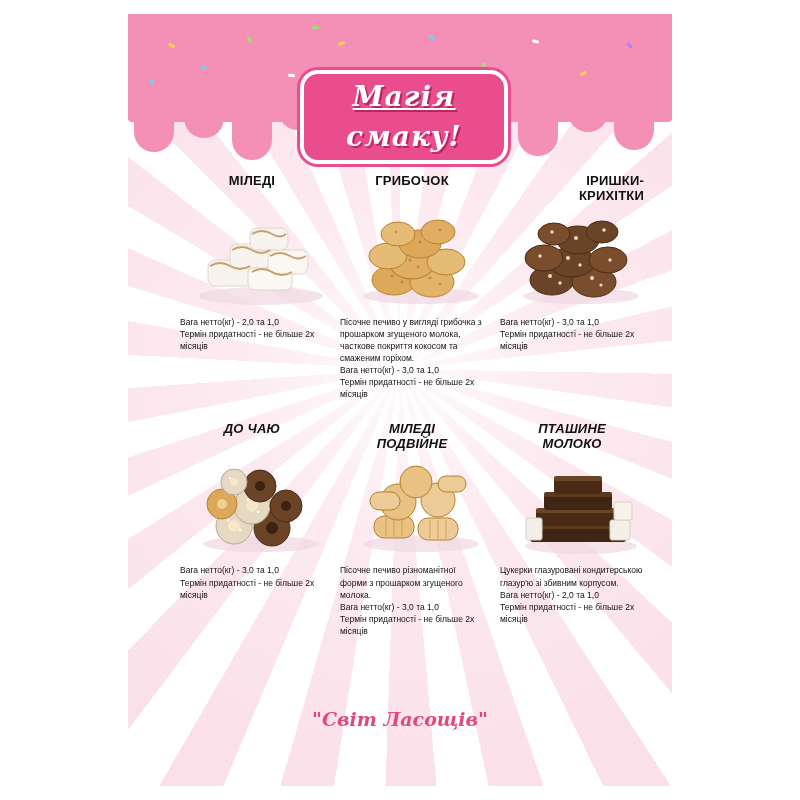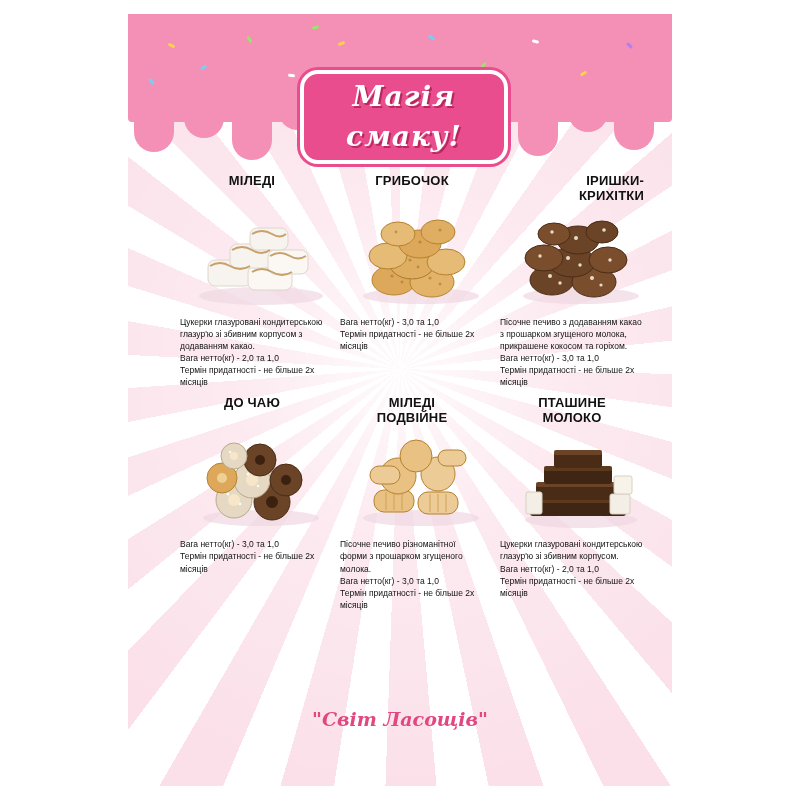--- a/index.html
+++ b/index.html
@@ -92,21 +92,21 @@
     color: #ffffff;
   }
   .logo .l1, .logo .l2 {
     font-family: "DejaVu Serif", serif;
     font-style: italic;
     font-weight: bold;
     letter-spacing: 1px;
     text-shadow: 2px 2px 0 #b8275f;
     line-height: 1;
   }
-  .logo .l1 { font-size: 28px; }
+  .logo .l1 { font-size: 28px; text-decoration: underline; }
   .logo .l2 { font-size: 28px; margin-top: 12px; }
 
   
   .grid {
     position: absolute;
     left: 48px;
     top: 160px;
     width: 472px;
     display: grid;
     grid-template-columns: 1fr 1fr 1fr;
@@ -130,21 +130,21 @@
     height: 96px;
     margin: 6px 0 10px;
     position: relative;
   }
   .p-desc {
     font-size: 8.5px;
     line-height: 1.42;
     color: #111111;
   }
   .p-desc .kv { font-weight: normal; }
-  .row2 .p-title { margin-top: 8px; }
+  .row2 .p-title { margin-top: 22px; font-style: italic; }
 
   
   .footer {
     position: absolute;
     left: 0;
     top: 694px;
     width: 544px;
     text-align: center;
     font-family: "DejaVu Serif", serif;
     font-style: italic;
@@ -210,21 +210,20 @@
               <rect x="64" y="14" width="38" height="22" rx="7" fill="#f7f3ee" stroke="#ded6cc"></rect>
               <path d="M24 52 q10 -6 20 0 q10 6 20 0" stroke="#c8a06a" stroke-width="2" fill="none"></path>
               <path d="M66 58 q10 -6 20 0 q10 6 20 0" stroke="#c8a06a" stroke-width="2" fill="none"></path>
               <path d="M46 36 q10 -6 20 0 q10 6 18 0" stroke="#c8a06a" stroke-width="2" fill="none"></path>
               <path d="M84 42 q10 -6 20 0 q8 5 16 0" stroke="#c8a06a" stroke-width="2" fill="none"></path>
               <path d="M66 20 q10 -6 20 0 q8 5 14 0" stroke="#c8a06a" stroke-width="2" fill="none"></path>
             </g>
           </svg>
         </div>
         <div class="p-desc">
-          <div>Цукерки глазуровані кондитерською глазур'ю зі збивним корпусом з додаванням какао.</div>
           <div><span class="kv">Вага нетто(кг)</span><span> - 2,0 та 1,0</span></div>
           <div><span class="kv">Термін придатності</span><span> - не більше 2х місяців</span></div>
         </div>
       </div>
 
       <div class="cell">
         <div class="p-title">ГРИБОЧОК</div>
         <div class="p-img">
           <svg width="150" height="96" viewBox="0 0 150 96" style="position:absolute;left:6px;top:0;">
             <ellipse cx="75" cy="86" rx="58" ry="8" fill="#f0d7e1" opacity="0.7"></ellipse>
@@ -246,20 +245,21 @@
                 <circle cx="64" cy="50" r="1.6"></circle>
                   <circle cx="72" cy="57" r="1.4"></circle>
                 <circle cx="74" cy="32" r="1.6"></circle>
                   <circle cx="50" cy="22" r="1.4"></circle>
                 <circle cx="94" cy="20" r="1.5"></circle>
               </g>
             </g>
           </svg>
         </div>
         <div class="p-desc">
+          <div>Пісочне печиво у вигляді грибочка з прошарком згущеного молока, часткове покриття кокосом та смаженим горіхом.</div>
           <div><span class="kv">Вага нетто(кг)</span><span> - 3,0 та 1,0</span></div>
           <div><span class="kv">Термін придатності</span><span> - не більше 2х місяців</span></div>
         </div>
       </div>
 
       <div class="cell">
         <div class="p-title" style="white-space:pre-line;text-align:right;">ІРИШКИ-
 КРИХІТКИ</div>
         <div class="p-img">
           <svg width="150" height="96" viewBox="0 0 150 96" style="position:absolute;left:6px;top:0;">
@@ -283,21 +283,20 @@
                 <circle cx="70" cy="28" r="2"></circle>
                   <circle cx="46" cy="22" r="1.7"></circle>
                 <circle cx="98" cy="20" r="1.8"></circle>
                   <circle cx="104" cy="50" r="1.7"></circle>
                 <circle cx="34" cy="46" r="1.7"></circle>
               </g>
             </g>
           </svg>
         </div>
         <div class="p-desc">
-          <div>Пісочне печиво з додаванням какао з прошарком згущеного молока, прикрашене кокосом та горіхом.</div>
           <div><span class="kv">Вага нетто(кг)</span><span> - 3,0 та 1,0</span></div>
           <div><span class="kv">Термін придатності</span><span> - не більше 2х місяців</span></div>
         </div>
       </div>
 
       <div class="cell row2">
         <div class="p-title">ДО ЧАЮ</div>
         <div class="p-img">
           <svg width="150" height="96" viewBox="0 0 150 96" style="position:absolute;left:6px;top:0;">
             <ellipse cx="75" cy="86" rx="58" ry="8" fill="#f0d7e1" opacity="0.7"></ellipse>

